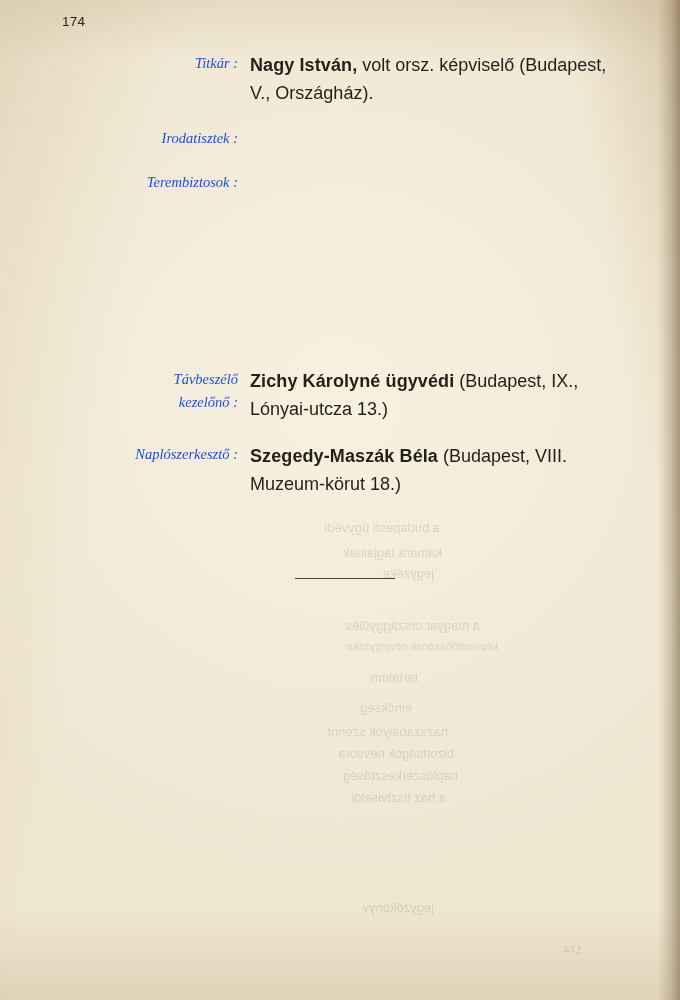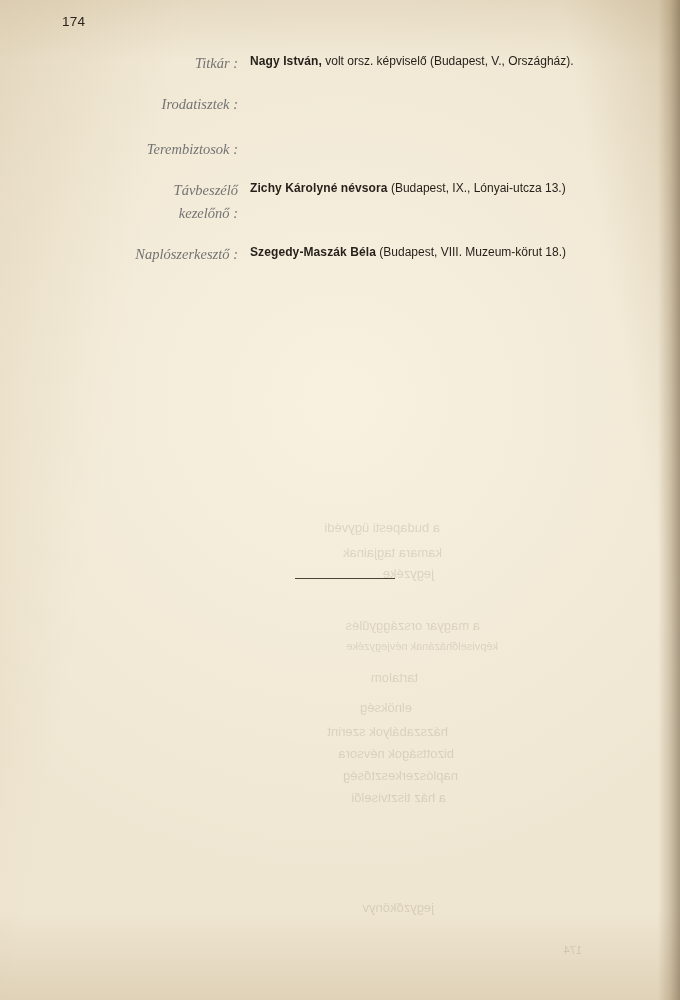--- a/index.html
+++ b/index.html
@@ -60,26 +60,26 @@
   }
   .role {
     width: 178px;
     flex: 0 0 178px;
     text-align: right;
     padding-right: 12px;
     font-family: "Liberation Serif", serif;
     font-style: italic;
     font-size: 14.5px;
     line-height: 1.55;
-    color: #737373;
+    color: #1d4ed8;
     white-space: pre-line;
   }
   .detail {
     flex: 1 1 auto;
-    font-size: 12px;
+    font-size: 18px;
     line-height: 1.55;
     color: #241f19;
     text-align: left;
   }
   .detail b {
     font-weight: bold;
     letter-spacing: 0.1px;
   }
   .rule {
     position: absolute;
@@ -138,28 +138,28 @@
 
     <div class="entry">
       <div class="role">Titkár :</div>
       <div class="detail"><b>Nagy István,</b> volt orsz. képviselő (Budapest, V., Országház).</div>
     </div>
 
     <div class="entry" style="">
       <div class="role">Irodatisztek :</div>
     </div>
 
-    <div class="entry" style="margin-top:22px;">
+    <div class="entry" style="margin-top:22px;flex-direction:column;">
       <div class="role">Terembiztosok :</div>
     </div>
 
     <div class="entry" style="margin-top:7px;">
       <div class="role">Távbeszélő
 kezelőnő :</div>
-      <div class="detail"><b>Zichy Károlyné névsora</b> (Budapest, IX., Lónyai-utcza 13.)</div>
+      <div class="detail"><b>Zichy Károlyné ügyvédi</b> (Budapest, IX., Lónyai-utcza 13.)</div>
     </div>
 
     <div class="entry" style="">
       <div class="role">Naplószerkesztő :</div>
       <div class="detail"><b>Szegedy-Maszák Béla</b> (Budapest, VIII. Muzeum-körut 18.)</div>
     </div>
 
   </div>
 
   <div class="rule"></div>

